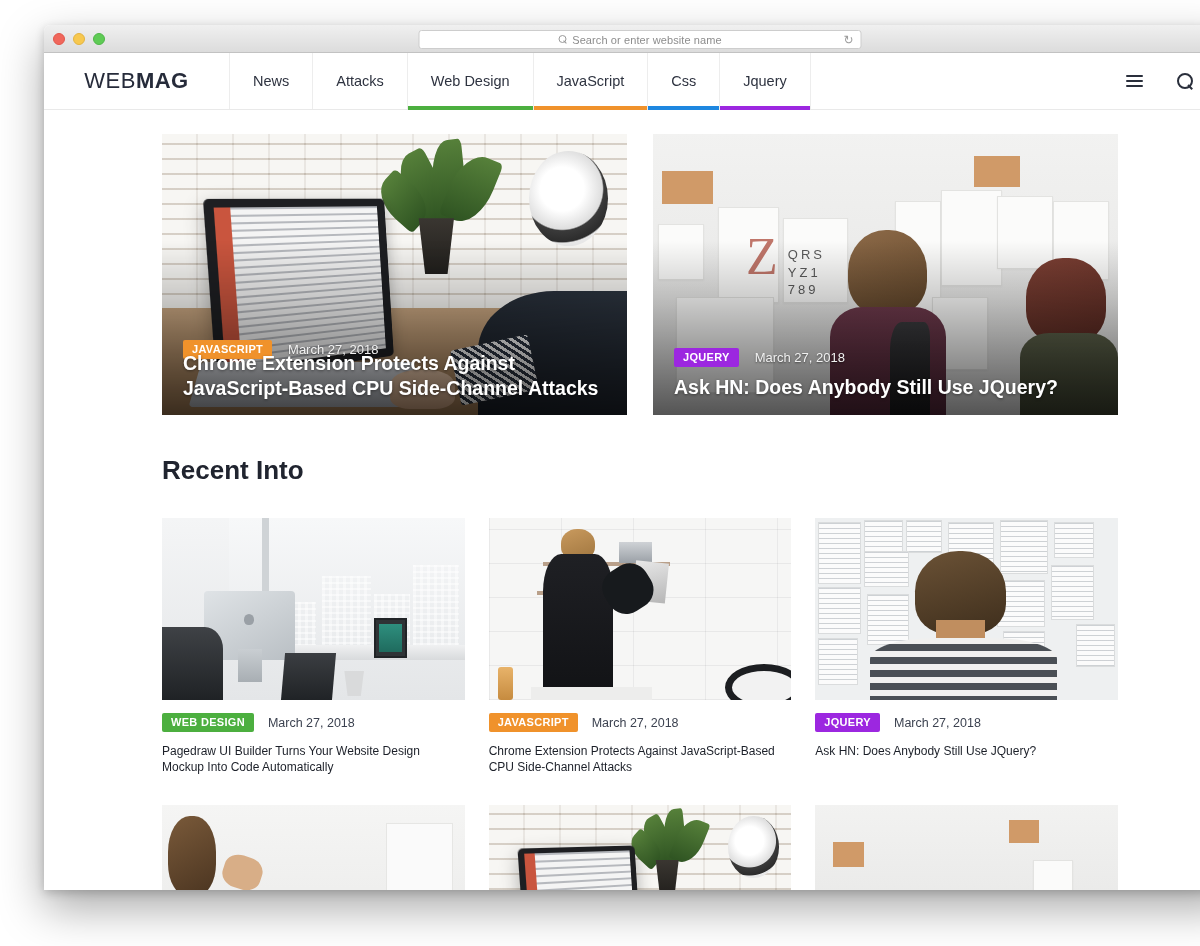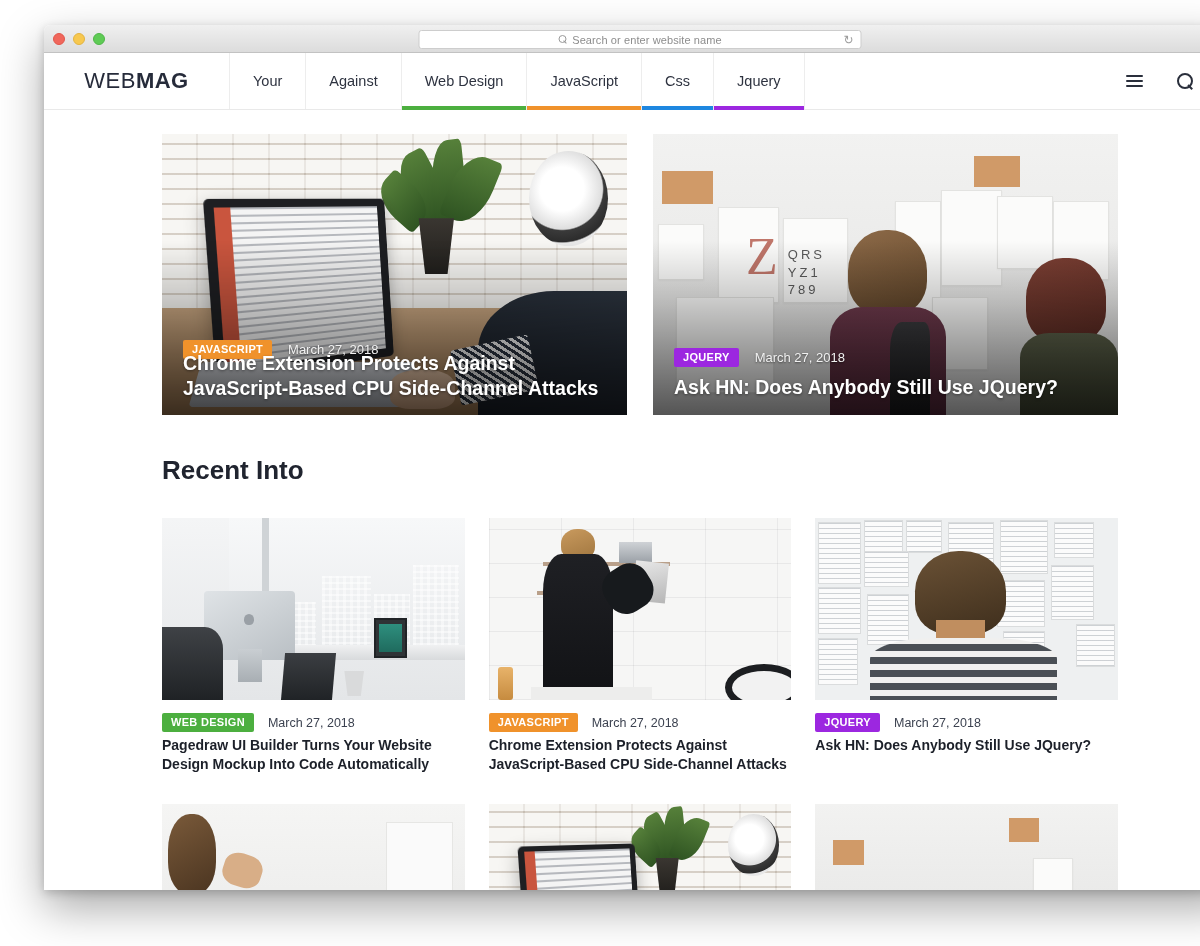--- a/index.html
+++ b/index.html
@@ -178,22 +178,22 @@
   .posts-grid {
     display: grid; grid-template-columns: repeat(3, 1fr);
     column-gap: 24px; row-gap: 30px;
     padding-top: 29px;
   }
   .post-card { cursor: pointer; }
   .post-thumb { width: 100%; height: 182px; overflow: hidden; position: relative; }
   .post-meta { display: flex; align-items: center; gap: 14px; padding-top: 13px; }
   .post-date { font-size: 12.5px; color: #3c4250; }
   .post-title {
-    margin-top: 4px;
-    font-size: 14px; font-weight: 700; color: #1c2029;
+    margin-top: 11px;
+    font-size: 12px; font-weight: 400; color: #1c2029;
     line-height: 1.34;
   }
   .post-card.short .post-thumb { height: 182px; }
 
   
   .scene { position: absolute; inset: 0; overflow: hidden; }
 
   
   .sc-desk { background: linear-gradient(160deg, #e6e1db 0%, #d9d3cb 45%, #b99f82 100%); }
   .sc-desk .brick {
@@ -399,25 +399,25 @@
   </div>
 
   <div class="site-header">
     <div class="logo">
       <span class="thin">WEB</span>
         <span class="bold">MAG</span>
     </div>
 
     <nav class="nav">
       <div class="nav-item">
-        <span>Your</span>
+        <span>News</span>
         <span class="underline"></span>
       </div>
       <div class="nav-item">
-        <span>Against</span>
+        <span>Attacks</span>
         <span class="underline"></span>
       </div>
       <div class="nav-item">
         <span>Web Design</span>
         <span class="underline" style="background: rgb(76, 175, 63);"></span>
       </div>
       <div class="nav-item">
         <span>JavaScript</span>
         <span class="underline" style="background: rgb(240, 146, 43);"></span>
       </div>

